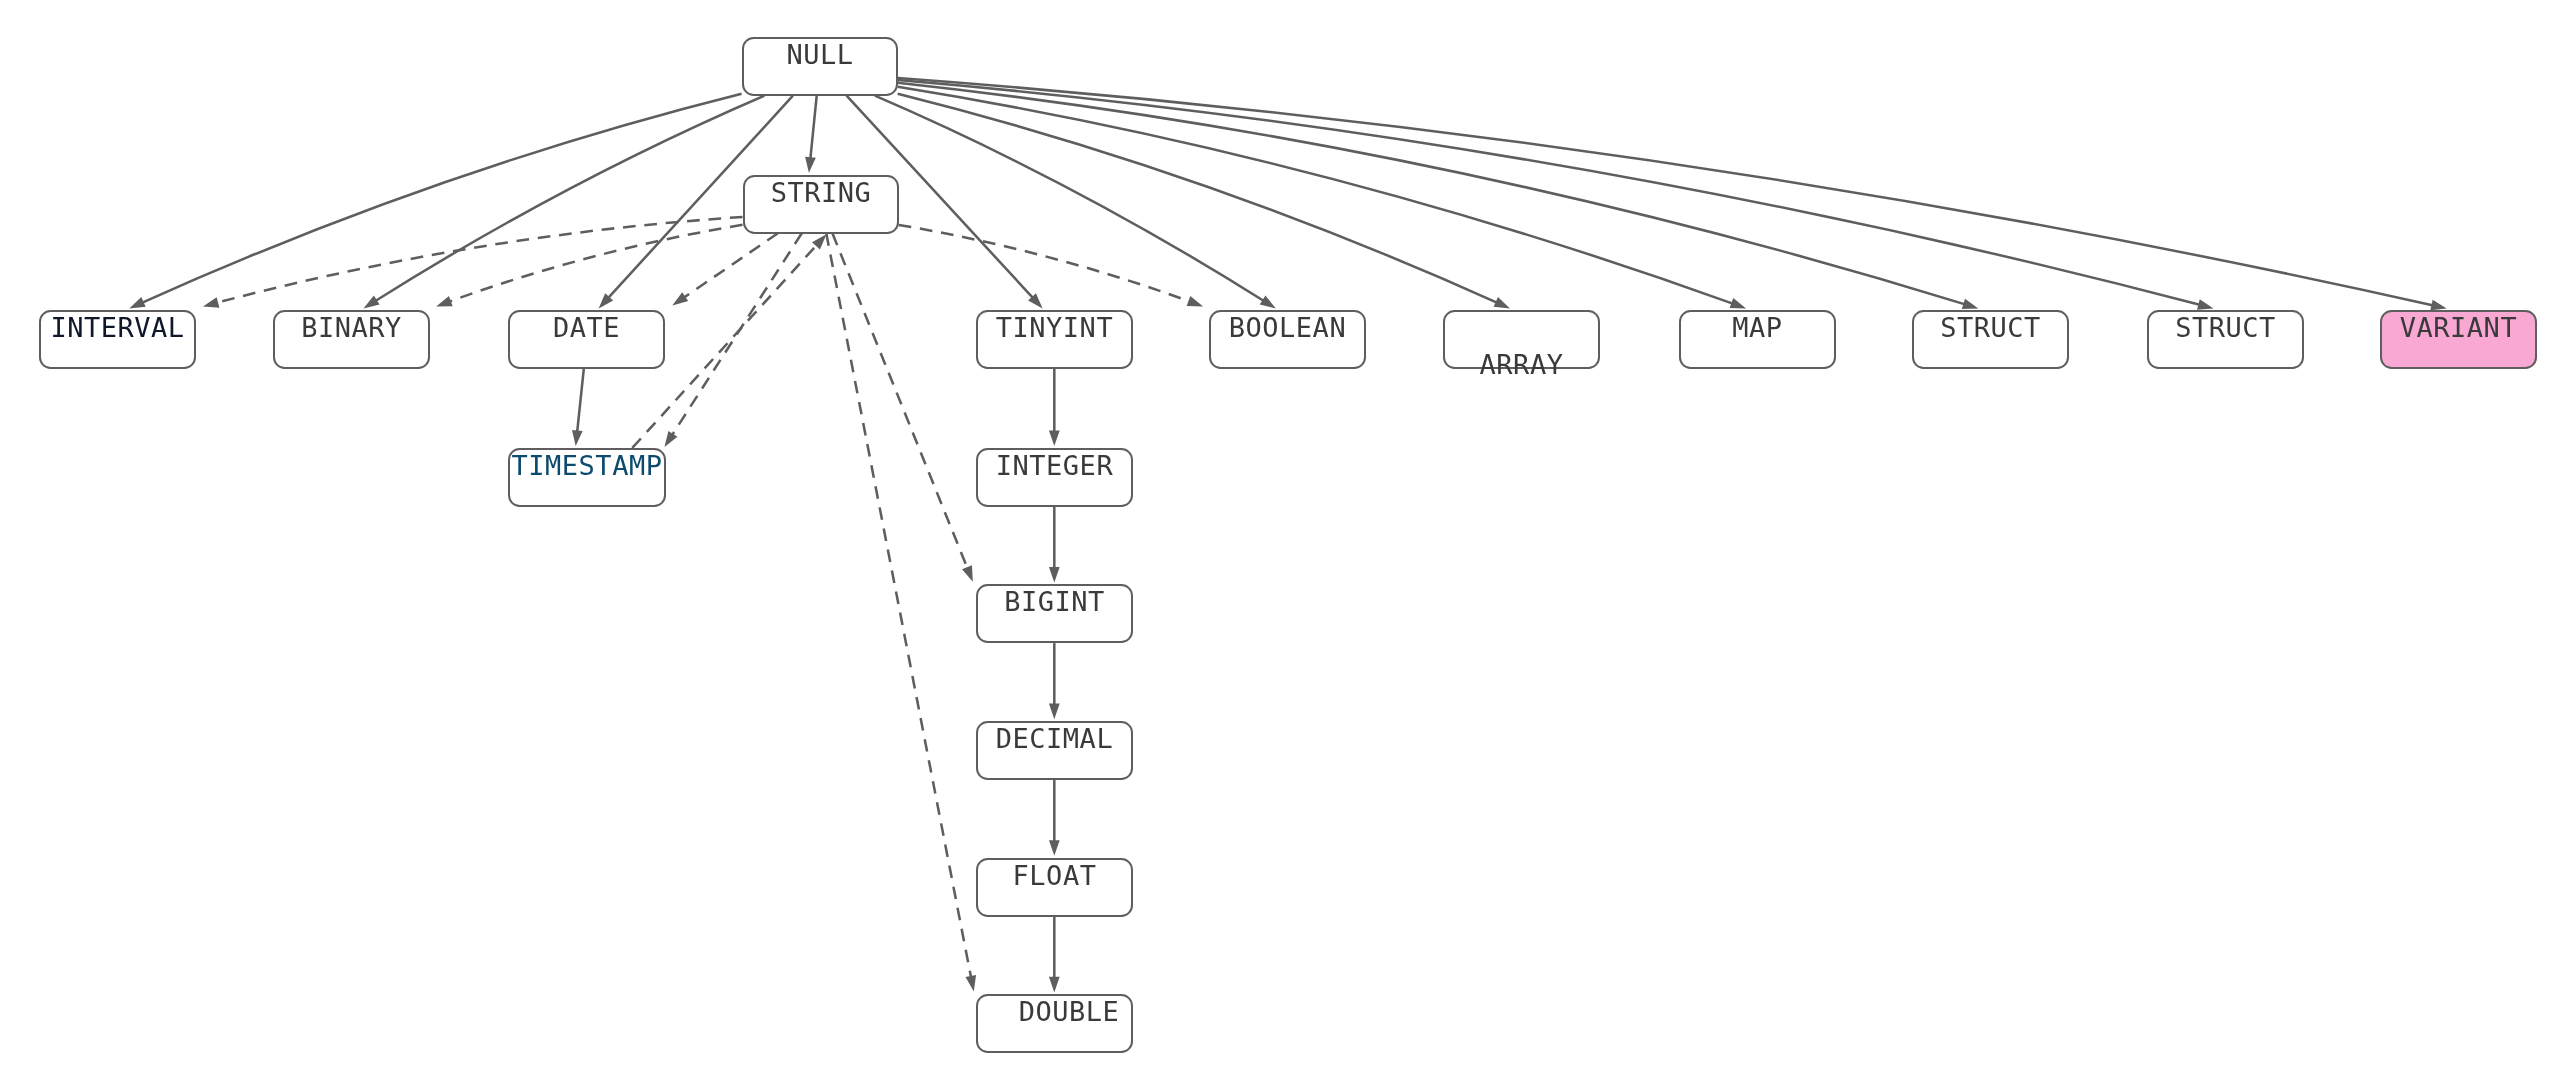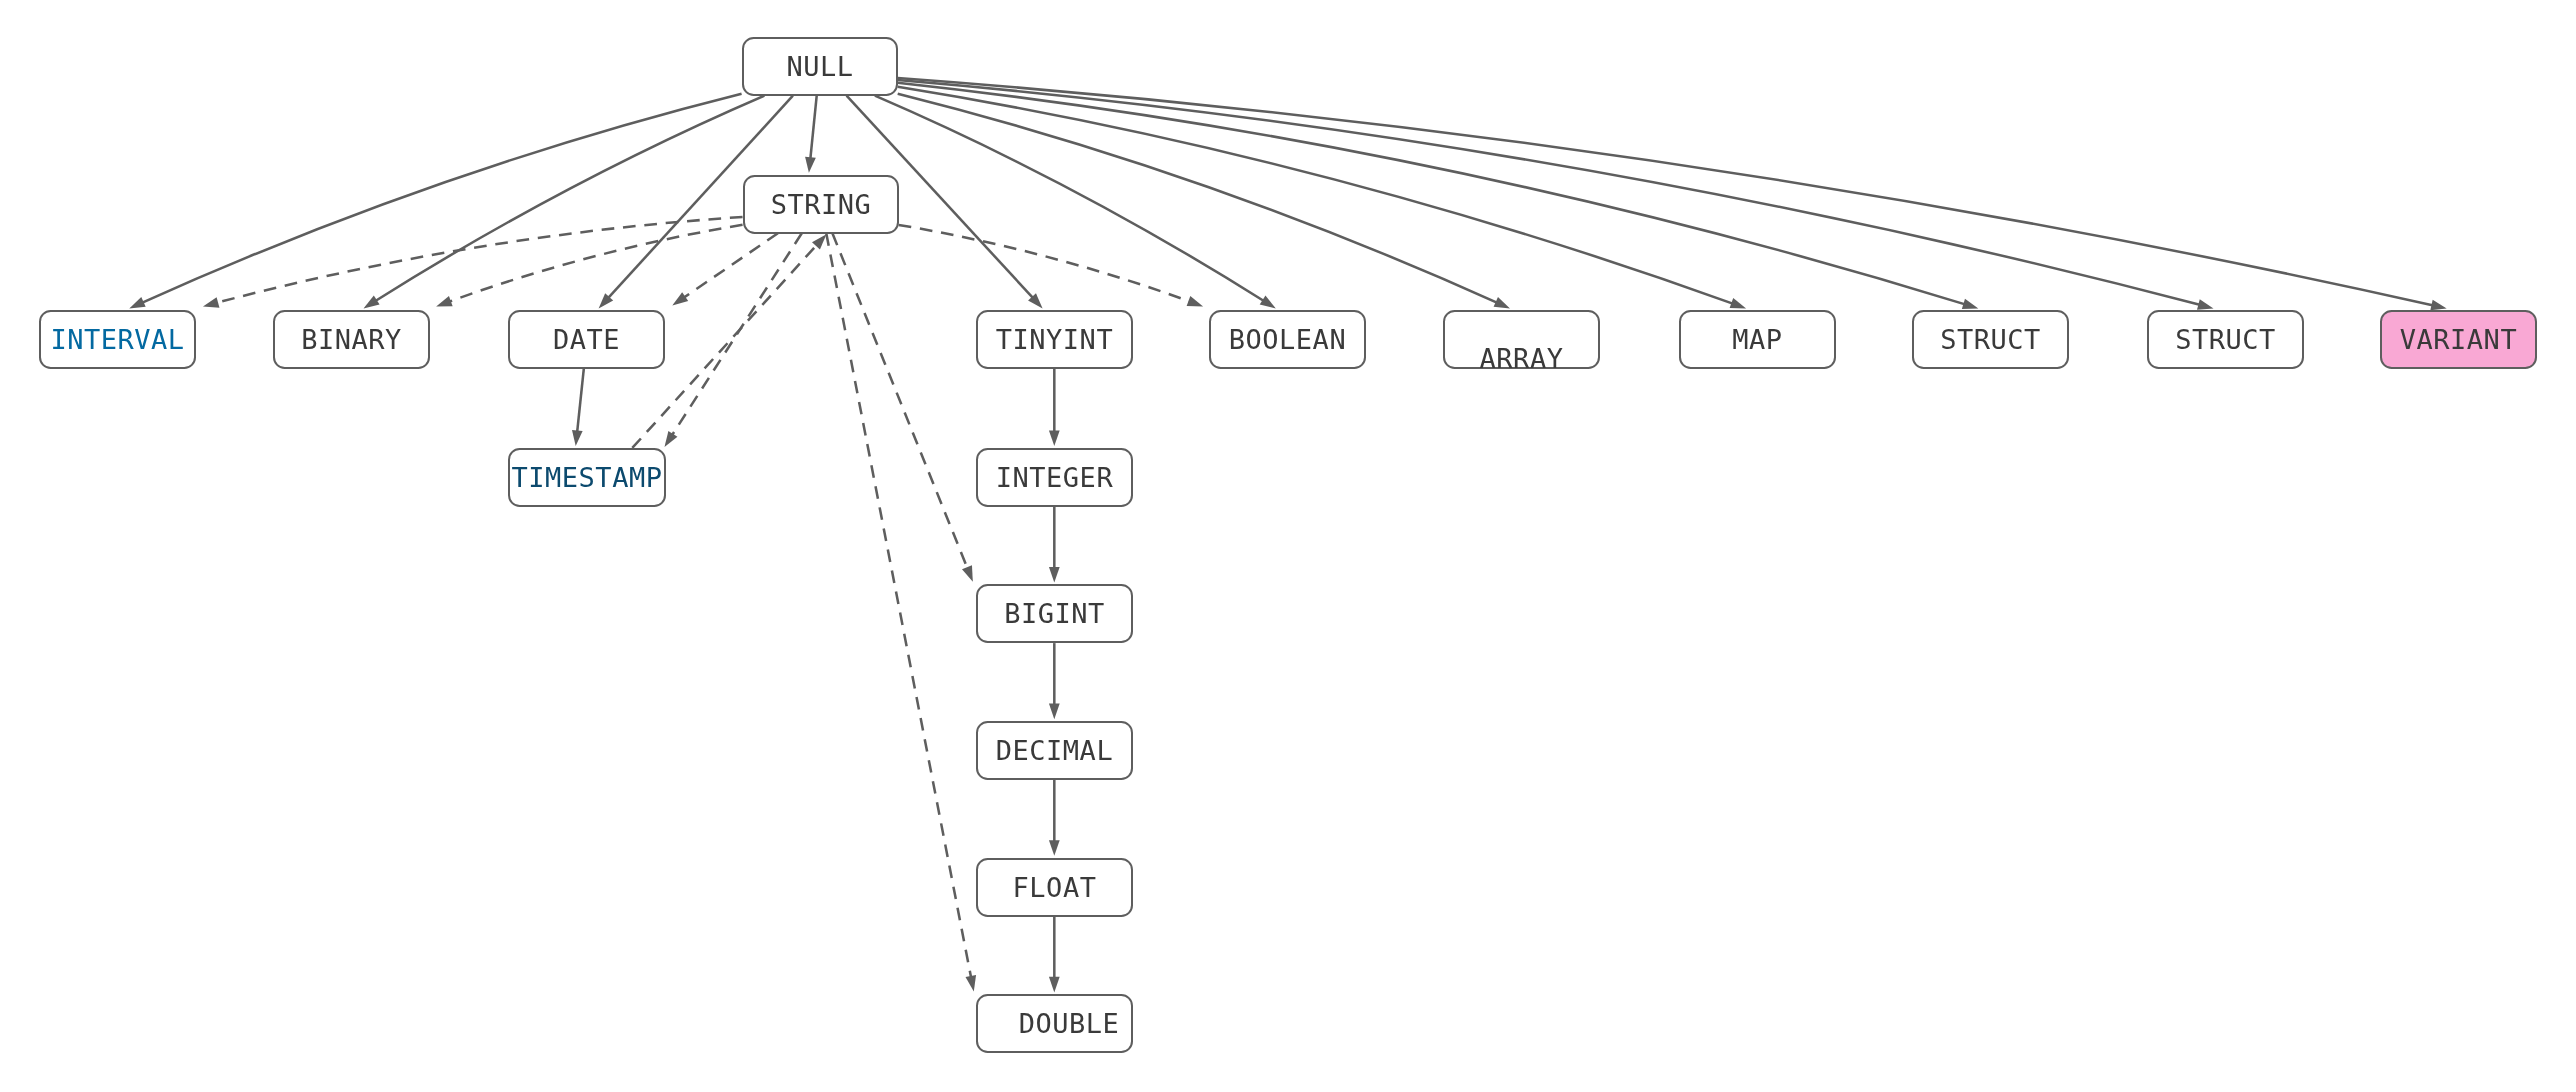--- a/index.html
+++ b/index.html
@@ -11,21 +11,21 @@
     font-family:"DejaVu Sans Mono","Liberation Mono",monospace;
   }
   #edges{position:absolute;left:0;top:0;width:2576px;height:1093px;}
   #nodes{position:absolute;left:0;top:0;width:100%;height:100%;}
   .node{
     position:absolute;
     box-sizing:border-box;
     border:2.9px solid #5e5e5e;
     border-radius:11.7px;
     background:#ffffff;
-    display:flex;align-items:center;justify-content:center;
+    display:flex;align-items:flex-start;justify-content:center;
   }
   .node-label{
     font-size:27px;
     color:#3a3a3a;
     letter-spacing:0.5px;
     white-space:nowrap;
   }
 </style>
 </head>
 <body>
@@ -84,21 +84,21 @@
       <polygon points="998.0,1016.0 989.5,1001.3 1000.3,999.2" fill="#5e5e5e"></polygon>
     </svg>
   <div id="nodes">
       <div class="node" style="left: 742px; top: 37px; width: 156px; height: 59px; border-color: rgb(94, 94, 94); background: rgb(255, 255, 255);">
     <span class="node-label" style="color: rgb(58, 58, 58);">NULL</span>
   </div>
       <div class="node" style="left: 743px; top: 175px; width: 156px; height: 59px; border-color: rgb(94, 94, 94); background: rgb(255, 255, 255);">
     <span class="node-label" style="color: rgb(58, 58, 58);">STRING</span>
   </div>
       <div class="node" style="left: 39px; top: 310px; width: 157px; height: 59px; border-color: rgb(94, 94, 94); background: rgb(255, 255, 255);">
-    <span class="node-label" style="color: #0369a1;">INTERVAL</span>
+    <span class="node-label" style="color: #0f172a;">INTERVAL</span>
   </div>
       <div class="node" style="left: 273px; top: 310px; width: 157px; height: 59px; border-color: rgb(94, 94, 94); background: rgb(255, 255, 255);">
     <span class="node-label" style="color: rgb(58, 58, 58);">BINARY</span>
   </div>
       <div class="node" style="left: 508px; top: 310px; width: 157px; height: 59px; border-color: rgb(94, 94, 94); background: rgb(255, 255, 255);">
     <span class="node-label" style="color: rgb(58, 58, 58);">DATE</span>
   </div>
       <div class="node" style="left: 976px; top: 310px; width: 157px; height: 59px; border-color: rgb(94, 94, 94); background: rgb(255, 255, 255);">
     <span class="node-label" style="color: rgb(58, 58, 58);">TINYINT</span>
   </div>

